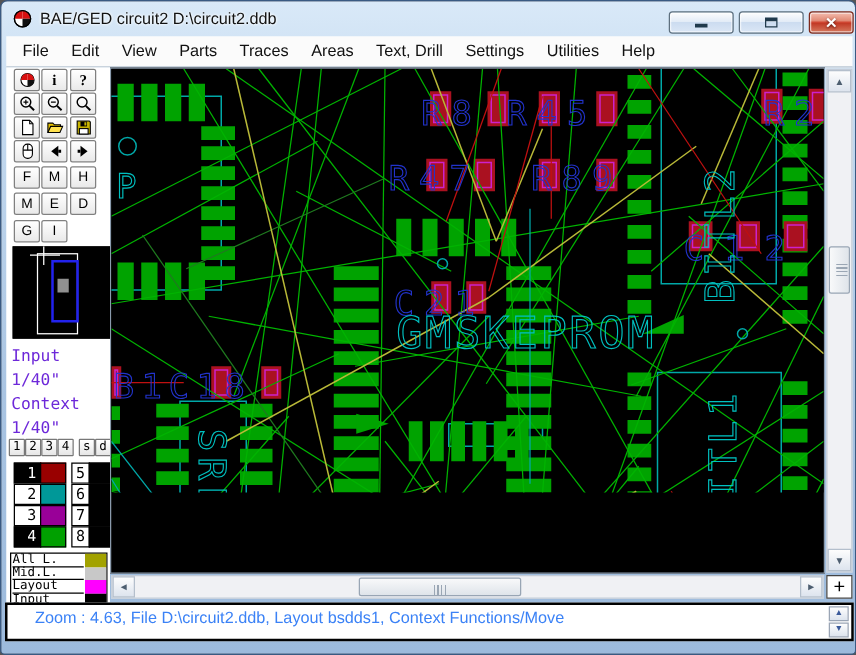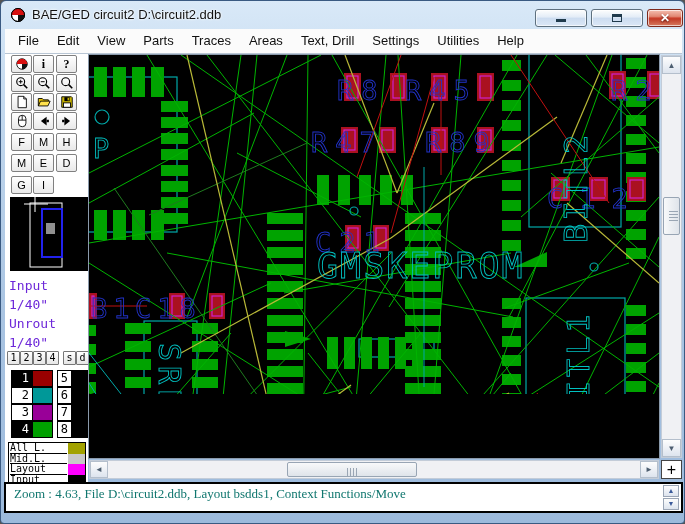--- a/index.html
+++ b/index.html
@@ -59,22 +59,22 @@
   .hthumb{background:linear-gradient(180deg,#f8f9fa,#dfe4ea);}
   .grip-v{position:absolute;left:5px;top:50%;margin-top:-5px;width:9px;height:10px;
     background:repeating-linear-gradient(180deg,#9aa6b4 0 1px,transparent 1px 3px);}
   .grip-h{position:absolute;top:5px;left:50%;margin-left:-5px;height:8px;width:10px;
     background:repeating-linear-gradient(90deg,#9aa6b4 0 1px,transparent 1px 3px);}
   .corner-plus{position:absolute;left:660px;top:459px;width:21px;height:19px;background:#fff;
     border:1px solid #444;font-size:16px;line-height:17px;text-align:center;color:#000;}
   
   .statusbar{position:absolute;left:3px;top:481px;width:679px;height:31px;background:#fff;
     border:2px solid #000;}
-  .status-text{position:absolute;left:8px;top:2px;font-family:Liberation Serif, serif;
-    font-size:13px;color:#0f766e;white-space:pre;}
+  .status-text{position:absolute;left:22px;top:2px;font-family:Liberation Sans, sans-serif;
+    font-size:13px;color:#3b82f6;white-space:pre;}
   .spin{position:absolute;right:2px;width:16px;height:12px;border:1px solid #9aa5b5;
     background:linear-gradient(180deg,#fdfdfd,#dde4ee);color:#3a5a9a;font-size:7px;line-height:10px;text-align:center;}
   .spin-up{top:1px;} .spin-dn{top:14px;}
 </style>
 </head>
 <body>
 
 <div class="window">
 
   <div class="titlebar">
@@ -103,21 +103,21 @@
     <svg class="minimap" id="minimap" viewBox="0 0 78 74">
         <rect x="0" y="0" width="78" height="74" fill="#000000"></rect>
         <line x1="25" y1="0" x2="25" y2="15" stroke="#fff"></line>
         <line x1="14" y1="7" x2="38" y2="7" stroke="#fff"></line>
         <rect x="20" y="6" width="32" height="64" fill="none" stroke="#ffffff"></rect>
         <rect x="32" y="12" width="20" height="48" fill="none" stroke="#2222ee" stroke-width="2"></rect>
         <rect x="36" y="26" width="9" height="11" fill="#909090"></rect>
       </svg>
     <div class="ptext" style="top:224px">Input</div>
     <div class="ptext" style="top:243px">1/40"</div>
-    <div class="ptext" style="top:262px">Unrout</div>
+    <div class="ptext" style="top:262px">Context</div>
     <div class="ptext" style="top:281px">1/40"</div>
     <div id="layerbox" class="layerbox">
         <div class="layer-row">
           <div class="layer-label">All L.</div>
           <div class="layer-swatch" style="background: rgb(162, 162, 0);"></div>
         </div>
         <div class="layer-row">
           <div class="layer-label">Mid.L.</div>
           <div class="layer-swatch" style="background: rgb(200, 200, 200);"></div>
         </div>

